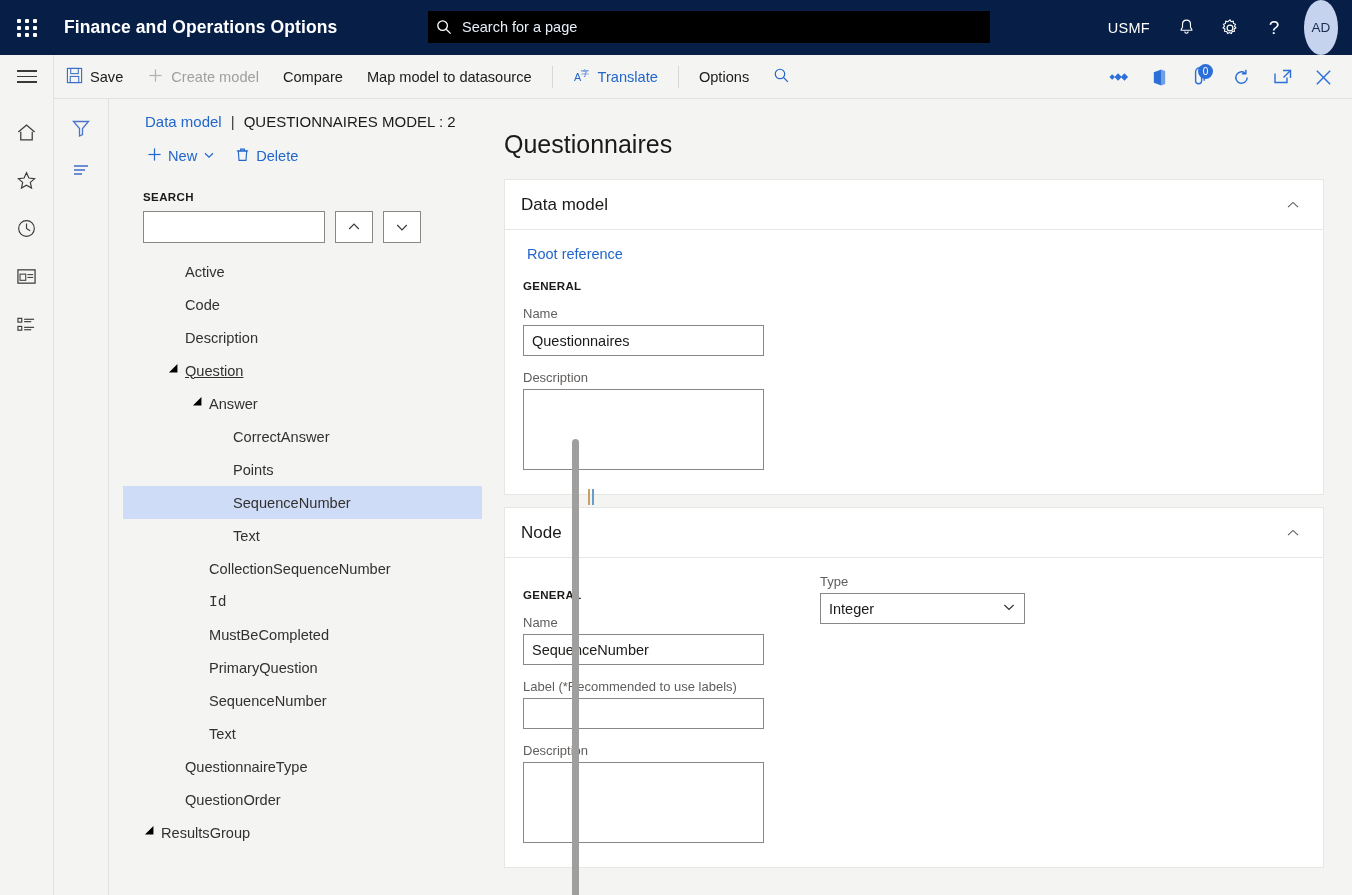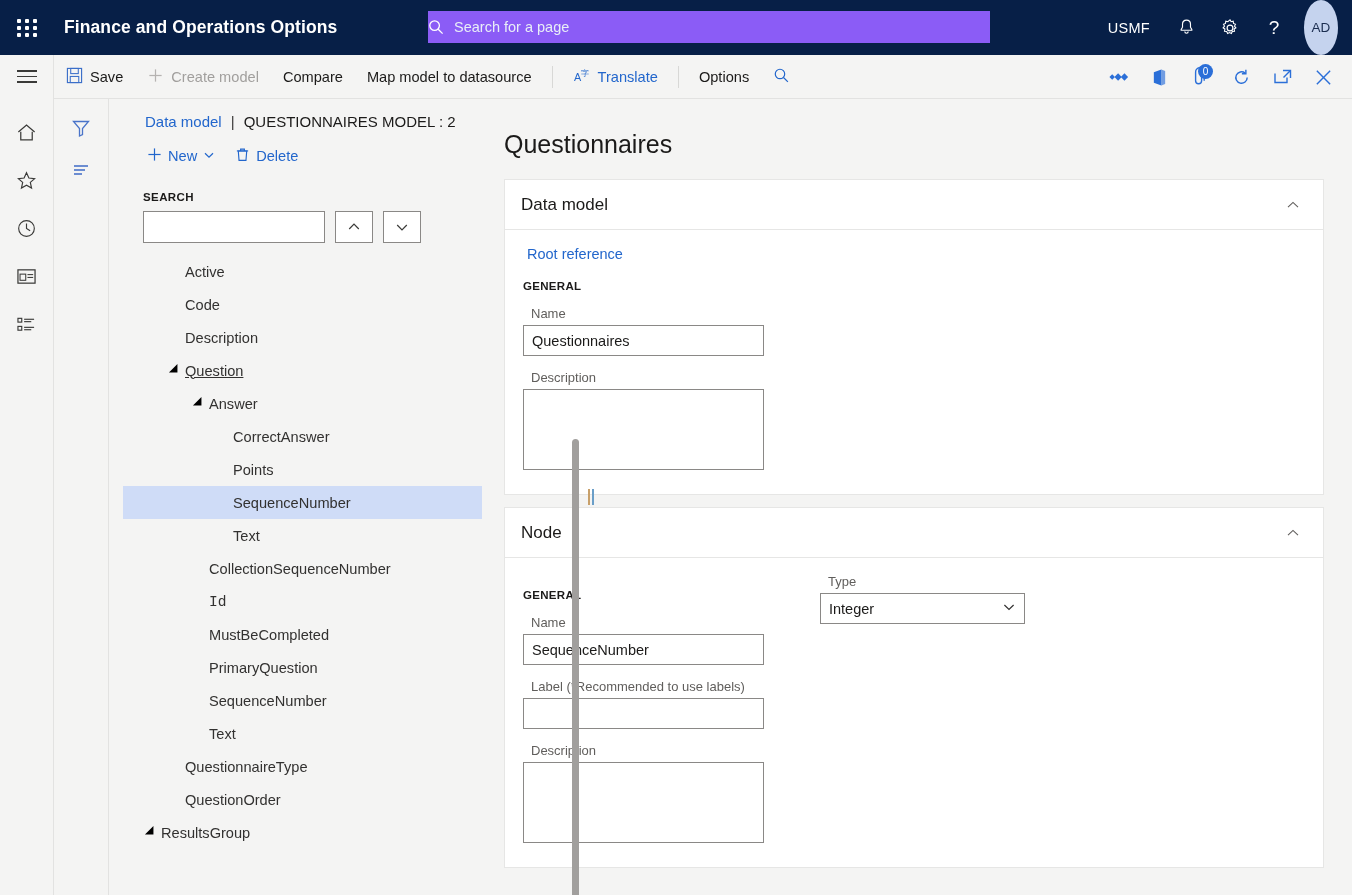--- a/index.html
+++ b/index.html
@@ -21,21 +21,21 @@
     cursor: pointer;
   }
   .waffle-grid { display: grid; grid-template-columns: repeat(3, 5px); gap: 3px; }
   .waffle-grid i { width: 4px; height: 4px; background: #ffffff; border-radius: 1px; display: block; }
   .app-title {
     font-size: 17.5px; font-weight: bold; letter-spacing: .1px; color: #fff;
     margin-left: 10px; white-space: nowrap;
   }
   .topsearch {
     position: absolute; left: 428px; top: 11px; width: 562px; height: 32px;
-    background: #8b5cf6; display: flex; align-items: center; padding: 0 0;
+    background: #000000; display: flex; align-items: center; padding: 0 8px;
     cursor: text;
   }
   .topsearch .mag { margin-right: 10px; display:flex; }
   .topsearch .ph { font-size: 14.5px; color: #e8eef7; }
   .topright {
     position: absolute; right: 0; top: 0; height: 55px; display: flex; align-items: center;
     padding-right: 14px; gap: 0px;
   }
   .topright > div { height: 55px; display: flex; align-items: center; justify-content: center; cursor: pointer; }
   .company { font-size: 14.5px; color: #fff; padding: 0 14px; letter-spacing:.3px; }
@@ -141,21 +141,21 @@
   .card { background: #fff; border: 1px solid #e6e6e5; margin-bottom: 12px; }
   .cardhead {
     height: 50px; display: flex; align-items: center; justify-content: space-between;
     padding: 0 16px; border-bottom: 1px solid #e6e6e5;
   }
   .cardtitle { font-size: 17px; color: #1b1a19; }
   .chev { cursor: pointer; padding: 6px; display: flex; }
   .cardbody { padding: 14px 18px 20px 18px; }
   .rootref { font-size: 14.5px; color: #2266cc; cursor: pointer; padding: 2px 0 0 4px; display: inline-block; }
   .section-h { font-size: 11.5px; font-weight: bold; color: #1b1a19; letter-spacing: .3px; margin-top: 17px; }
-  .fieldlabel { font-size: 13px; color: #605e5c; margin-top: 14px; margin-bottom: 4px; margin-left: 8px; }
+  .fieldlabel { font-size: 13px; color: #605e5c; margin-top: 14px; margin-bottom: 4px; }
   .txtinput {
     width: 241px; height: 31px; border: 1px solid #8a8886; background: #fff;
     font-family: "Liberation Sans", sans-serif; font-size: 14.5px; color: #1b1a19; padding: 0 8px;
   }
   .txtarea {
     width: 241px; height: 81px; border: 1px solid #8a8886; background: #fff;
     font-family: "Liberation Sans", sans-serif; font-size: 14.5px; color: #1b1a19; padding: 5px 8px; resize: none;
   }
   .twocol { display: flex; gap: 56px; }
   .selwrap { position: relative; width: 179px; }

